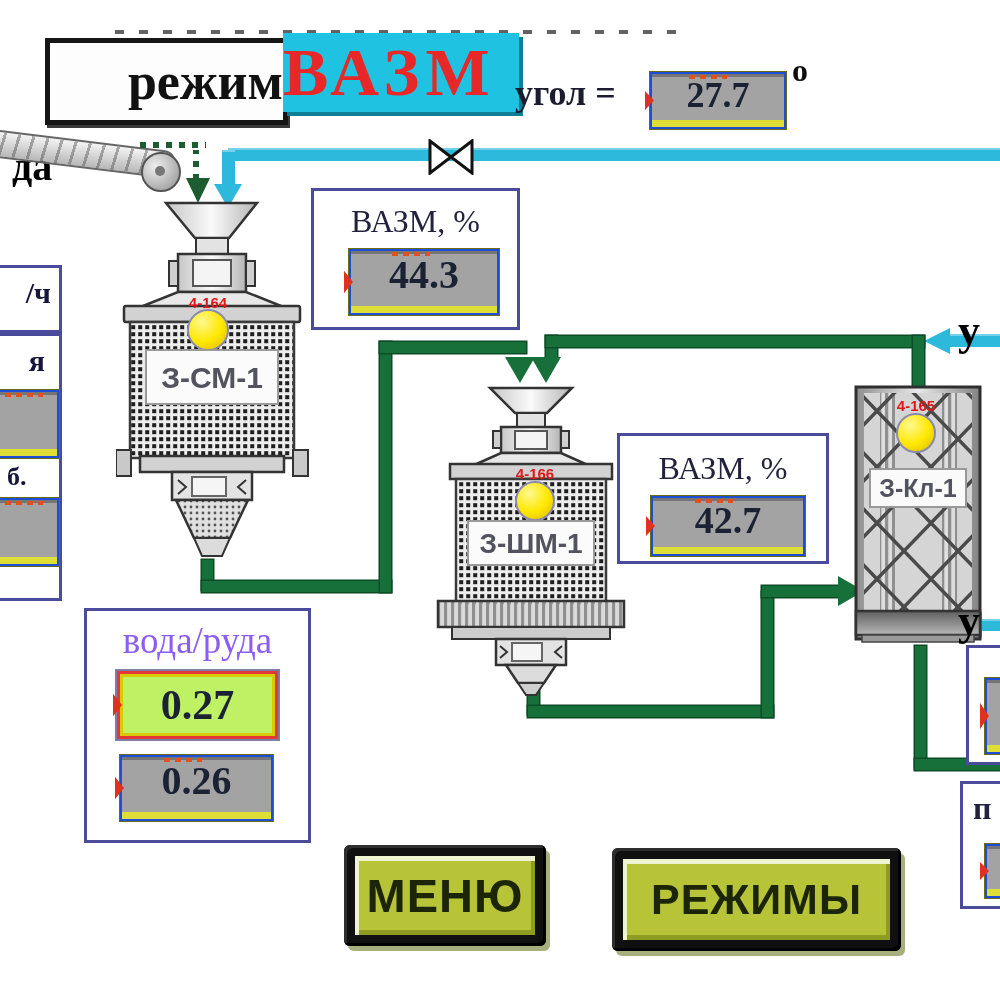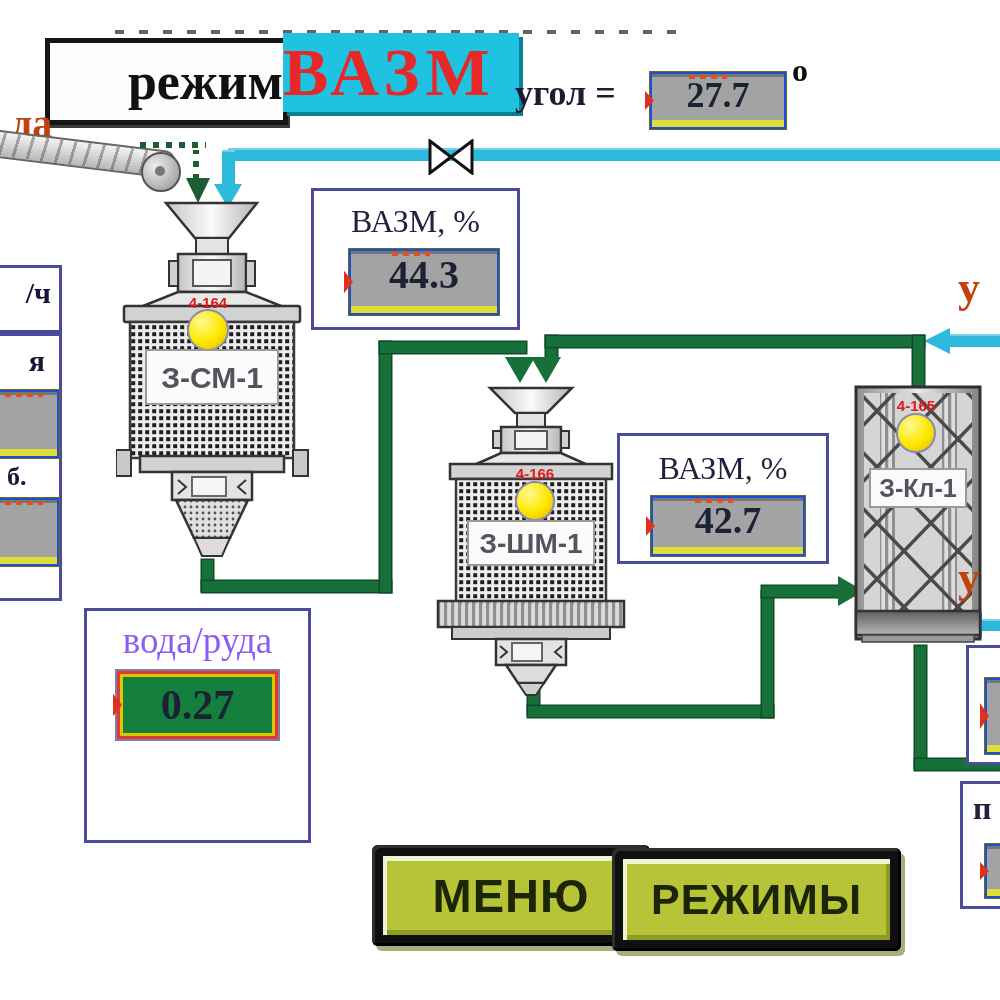--- a/index.html
+++ b/index.html
@@ -21,21 +21,21 @@
   .navybox{border:3px solid #4b4b9b;background:#fff;}
   .ptitle{position:absolute;left:0;right:0;text-align:center;font-weight:normal;color:#22223f;}
   .dg{position:absolute;background:#a3a3a3;border:2px solid #1d4ed8;
       box-shadow:inset 0 -7px 0 #dede36,inset 0 3px 0 rgba(0,0,0,.28),0 0 0 1px #6b6b14;
       display:flex;align-items:flex-start;justify-content:center;
       font-weight:bold;color:#1b2233;}
   .dg::after{content:"";position:absolute;top:1px;left:28%;width:38px;height:4px;
       background:repeating-linear-gradient(90deg,#e05020 0 6px,transparent 6px 11px);}
   .dg::before,.dy::before{content:"";position:absolute;left:-7px;top:32%;width:9px;height:36%;
       background:#e03020;clip-path:polygon(0 0,100% 50%,0 100%);}
-  .dy{position:absolute;background:#15803d;border:3px solid #e33838;
+  .dy{position:absolute;background:#bef264;border:3px solid #e33838;
       box-shadow:0 0 0 2px #7d7da8,inset 0 0 0 3px #d8c900;
       display:flex;align-items:center;justify-content:center;font-weight:bold;color:#1b2233;}
   
   .pg{position:absolute;background:#17703a;box-shadow:0 0 0 1.5px #0d4d26;}
   .pc{position:absolute;background:#2cb9dc;box-shadow:inset 0 2px 0 rgba(255,255,255,.35);}
   .tri{position:absolute;width:0;height:0;}
   .tg-down{border-left:15px solid transparent;border-right:15px solid transparent;
            border-top:26px solid #17703a;}
   .tg-right{border-top:15px solid transparent;border-bottom:15px solid transparent;
            border-left:26px solid #17703a;}
@@ -48,21 +48,21 @@
   .dot-h{background:repeating-linear-gradient(90deg,#1d5c30 0 6px,transparent 6px 13px);}
   .dot-v{background:repeating-linear-gradient(0deg,#1d5c30 0 6px,transparent 6px 13px);}
   
   .btn3d{background:#101010;border-radius:6px;
      box-shadow:4px 5px 0 rgba(95,110,20,.55),inset -3px -3px 0 #000,inset 3px 3px 0 #2e2e2e;}
   .btnface{position:absolute;left:11px;right:11px;top:11px;bottom:11px;background:#b7c438;
      box-shadow:inset 4px 5px 0 #eef4cf,inset -4px -5px 0 #8e9c22;
      display:flex;align-items:center;justify-content:center;
      font-family:"Liberation Sans",sans-serif;font-weight:bold;color:#1c2606;letter-spacing:1px;}
   
-  .serifbold{font-weight:bold;color:#c2410c;}
+  .serifbold{font-weight:bold;color:#000000;margin-top:43px;}
   svg text{font-family:"Liberation Sans",sans-serif;}
 </style>
 </head>
 <body>
 
 <div id="stage">
 
   <div class="abs dashline"></div>
 
   <div class="abs hdr-white">
@@ -268,33 +268,36 @@
     <div class="dg" style="left:31px;top:60px;width:150px;height:56px;font-size:38px;">
       <span>42.7</span>
     </div>
   </div>
 
   <div class="abs navybox" style="left:84px;top:608px;width:221px;height:229px;">
     <div class="ptitle" style="top:8px;font-size:37px;color:#8b5cf6;">вода/руда</div>
     <div class="dy" style="left:30px;top:60px;width:155px;height:62px;font-size:42px;">
       <span>0.27</span>
     </div>
+    <div class="dg" style="left:33px;top:144px;width:149px;height:62px;font-size:40px;">
+      <span>0.26</span>
+    </div>
   </div>
 
   <div class="abs serifbold" style="left:958px;top:262px;font-size:44px;">у</div>
   <div class="abs serifbold" style="left:958px;top:552px;font-size:44px;">у</div>
   <div class="abs navybox" style="left:966px;top:645px;width:80px;height:114px;">
     <div class="dg" style="left:16px;top:30px;width:52px;height:72px;font-size:26px;"></div>
   </div>
   <div class="abs navybox" style="left:960px;top:781px;width:80px;height:122px;">
     <span style="position:absolute;left:10px;top:6px;font-weight:bold;font-size:32px;color:#22223f;">п</span>
     <div class="dg" style="left:22px;top:60px;width:46px;height:50px;font-size:22px;"></div>
   </div>
 
-  <div class="abs btn3d" style="left:372px;top:845px;width:278px;height:101px;">
+  <div class="abs btn3d" style="left:344px;top:845px;width:202px;height:101px;">
     <div class="btnface" style="font-size:47px;">
       <span>МЕНЮ</span>
     </div>
   </div>
   <div class="abs btn3d" style="left:612px;top:848px;width:289px;height:103px;">
     <div class="btnface" style="font-size:43px;align-items:center;">
       <span>РЕЖИМЫ</span>
     </div>
   </div>
 

